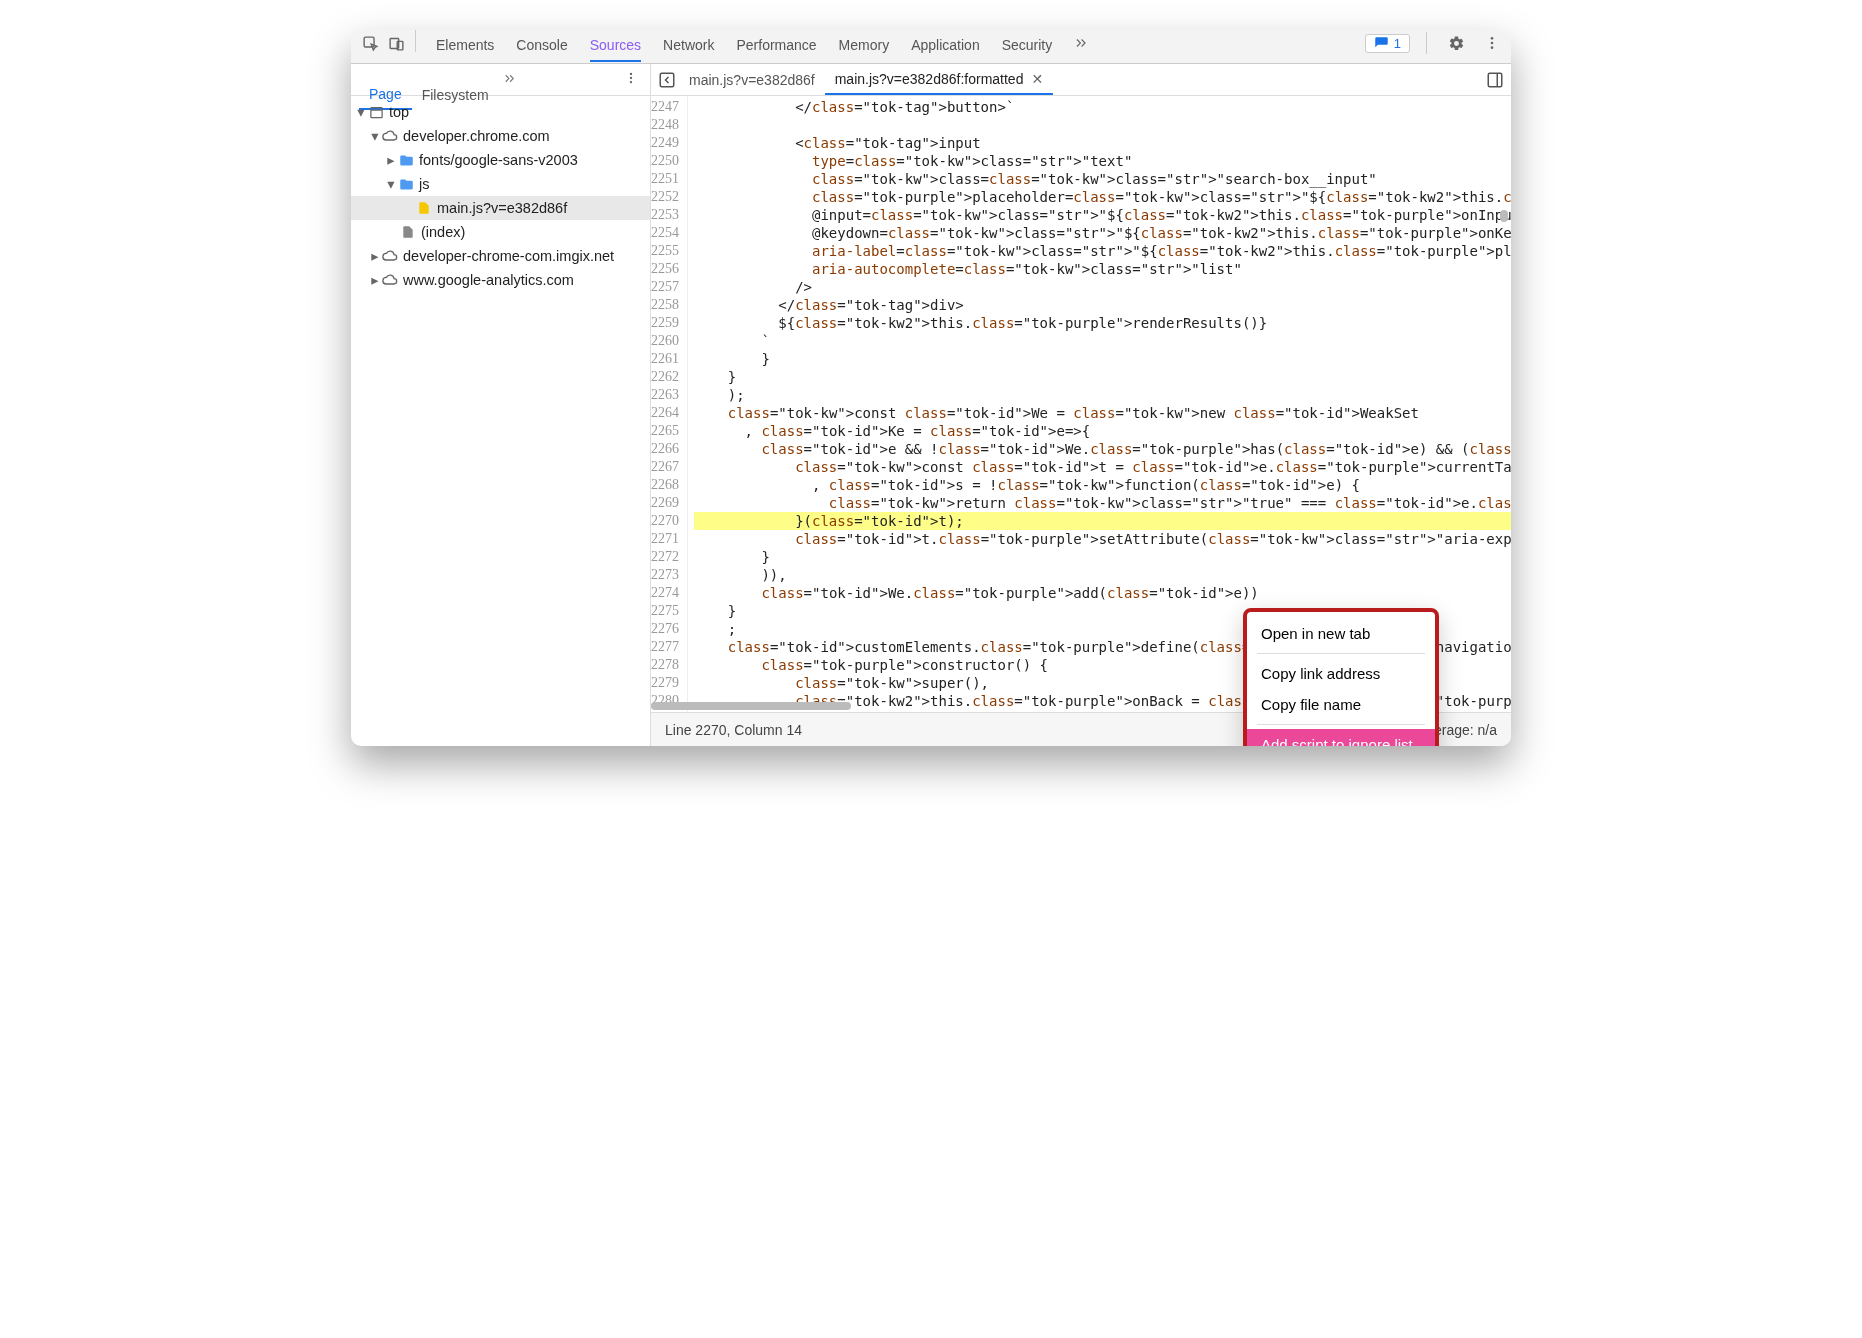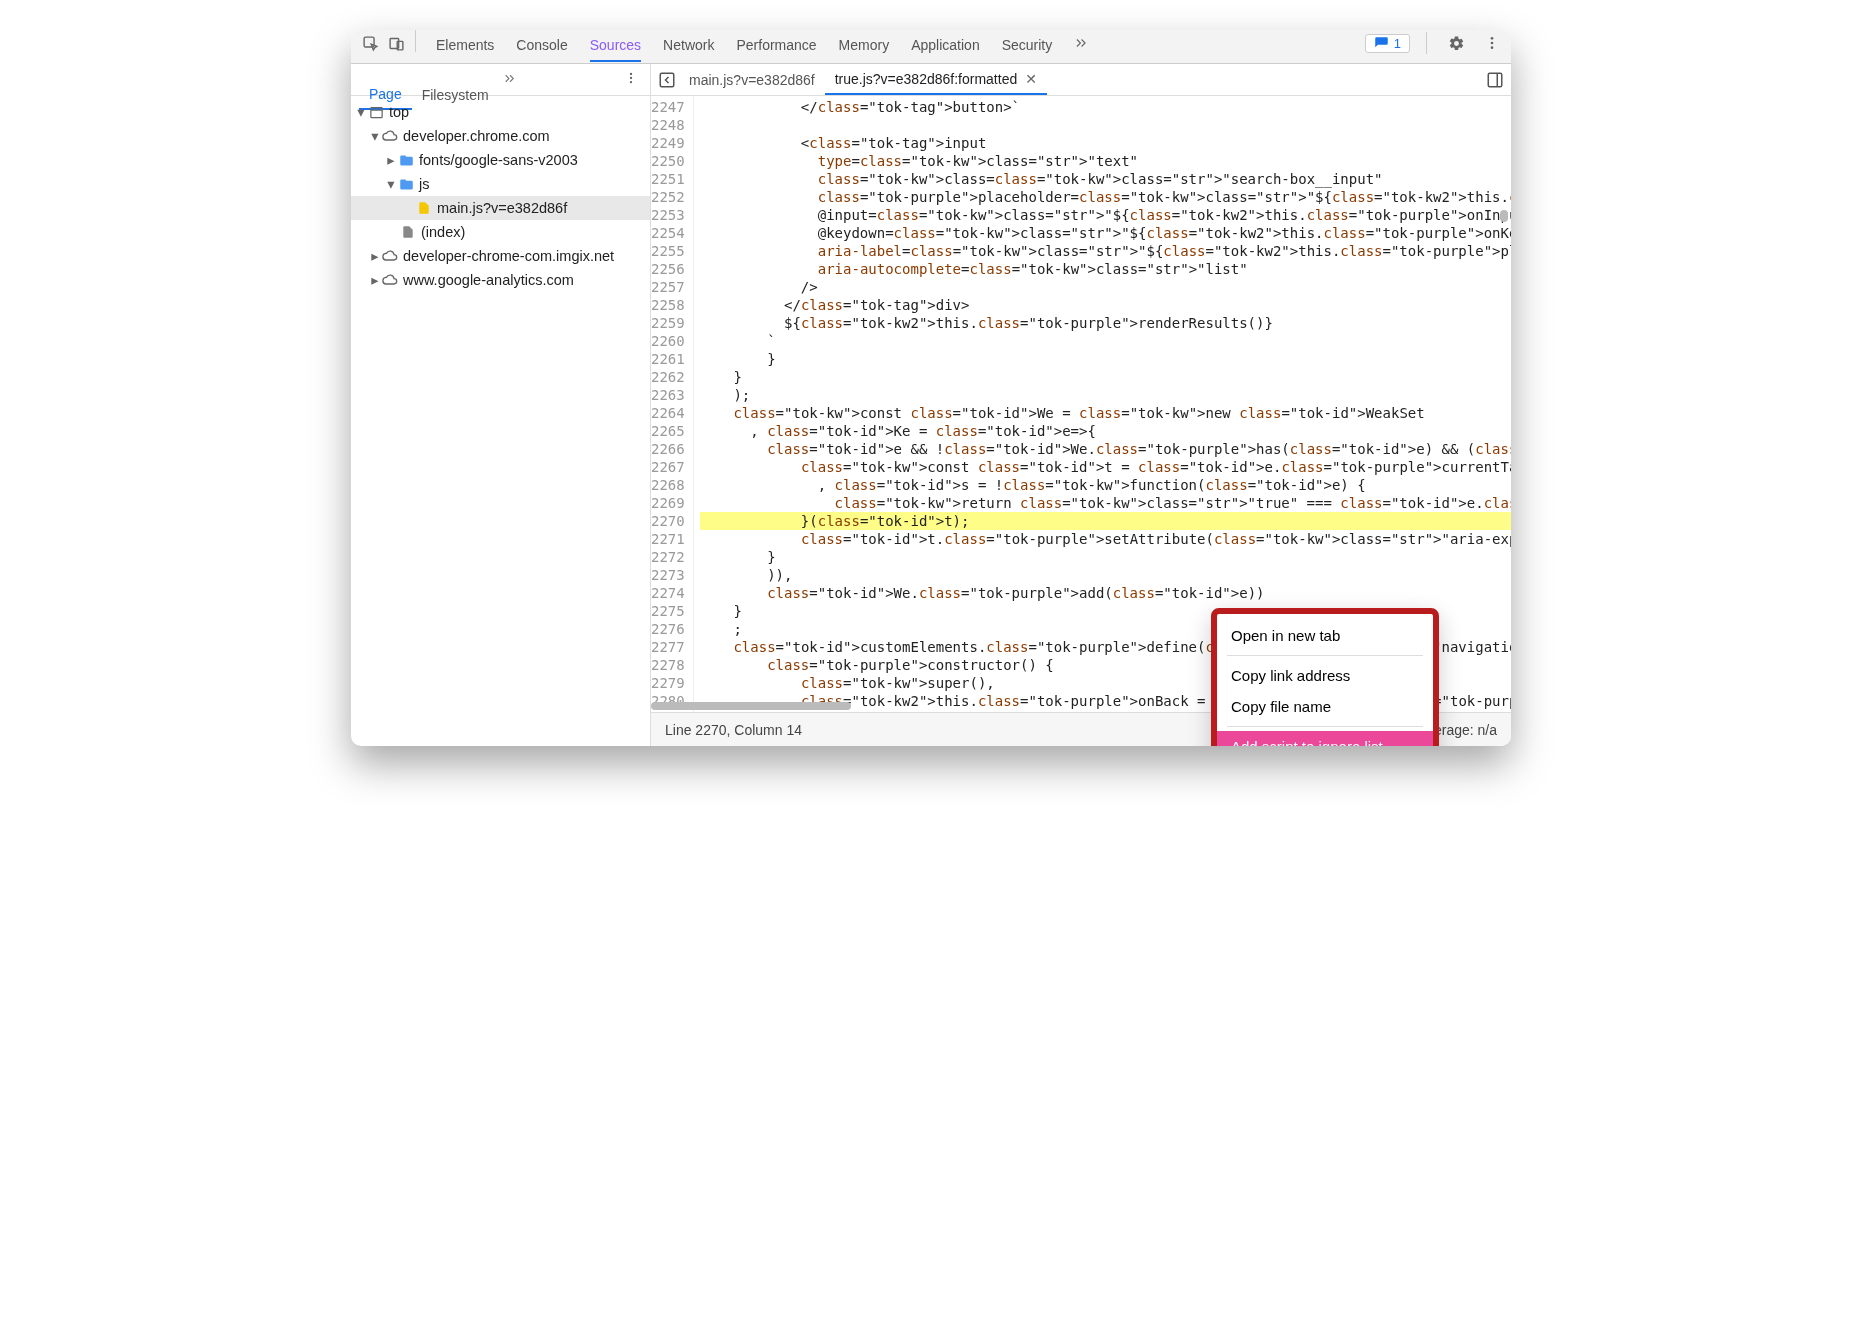--- a/index.html
+++ b/index.html
@@ -70,36 +70,36 @@
 
 .editor { flex:1; display:flex; flex-direction:column; min-width:0;}
 .file-tabs { height:32px; border-bottom:1px solid #ddd; display:flex; align-items:center; padding:0 4px;}
 .ft-icon{width:24px;display:flex;align-items:center;justify-content:center;color:#555;cursor:pointer;}
 .ft-tab { padding:6px 10px; display:flex; align-items:center; gap:8px; cursor:pointer; color:#555; font-size:14px;}
 .ft-tab.active { color:#222; border-bottom:2px solid #1a73e8;}
 .ft-tab .close{color:#666;}
 .ft-spacer{flex:1;}
 
 .code-area { flex:1; display:flex; overflow:hidden; position:relative; font-family:"SF Mono",Menlo,Consolas,monospace; font-size:14px; line-height:18px;}
-.gutter { width:54px; background:#fff; color:#999; text-align:right; padding:2px 8px 2px 0; user-select:none; border-right:1px solid #eee;}
+.gutter { width:54px; background:#fff; color:#999; text-align:right; padding:2px 8px 2px 0; user-select:none; border-right:1px solid #eee;font-family:Liberation Serif, serif;}
 .code { flex:1; padding:2px 0 2px 6px; white-space:pre; color:#222; position:relative;}
 .ln{height:18px;}
 .cl{height:18px;}
 .cl.hl{background:#fdfd88;}
 .tok-attr{color:#8b3a00;}
 
 .hscroll{position:absolute;left:0;bottom:0;height:12px;width:100%;}
 .hscroll .thumb{position:absolute;left:0;bottom:2px;height:8px;width:200px;background:#bbb;border-radius:5px;}
 
 .statusbar { height:34px; border-top:1px solid #ddd; background:#f6f6f6; display:flex; align-items:center; padding:0 14px; color:#444; font-size:14px;}
 .statusbar .sp{flex:1;}
 
 .context-menu {
-  position:absolute; right:72px; top:578px; width:228px;
-  background:#fff; border:6px solid #b91c1c; border-radius:8px;
+  position:absolute; right:72px; top:578px; width:196px;
+  background:#fff; border:4px solid #b91c1c; border-radius:8px;
   box-shadow:0 8px 24px rgba(0,0,0,0.2); padding:6px 0;
   font-size:15px;
 }
 .cm-item{padding:7px 14px; cursor:pointer;}
 .cm-item.sel{background:#ec4899;color:#fff;}
 .cm-sep{height:1px;background:#ddd;margin:4px 10px;}
 
 .vscroll{position:absolute;right:3px;top:44px;width:8px;height:200px;}
 .vscroll .vthumb{width:8px;height:12px;background:#bbb;border-radius:5px;position:absolute;top:70px;}
 </style>
@@ -267,21 +267,21 @@
         <div class="ft-icon">
           <svg width="18" height="18" viewBox="0 0 24 24" fill="none" stroke="currentColor" stroke-width="2">
               <rect x="3" y="3" width="18" height="18" rx="2"></rect>
               <path d="M14 8l-4 4 4 4"></path>
             </svg>
         </div>
         <div class="ft-tab">
           <span>main.js?v=e382d86f</span>
         </div>
         <div class="ft-tab active">
-          <span>true.js?v=e382d86f:formatted</span>
+          <span>main.js?v=e382d86f:formatted</span>
           <span class="close">✕</span>
         </div>
         <div class="ft-spacer"></div>
         <div class="ft-icon">
           <svg width="18" height="18" viewBox="0 0 24 24" fill="none" stroke="currentColor" stroke-width="2">
               <rect x="3" y="3" width="18" height="18" rx="2"></rect>
               <path d="M15 3v18"></path>
             </svg>
         </div>
       </div>

